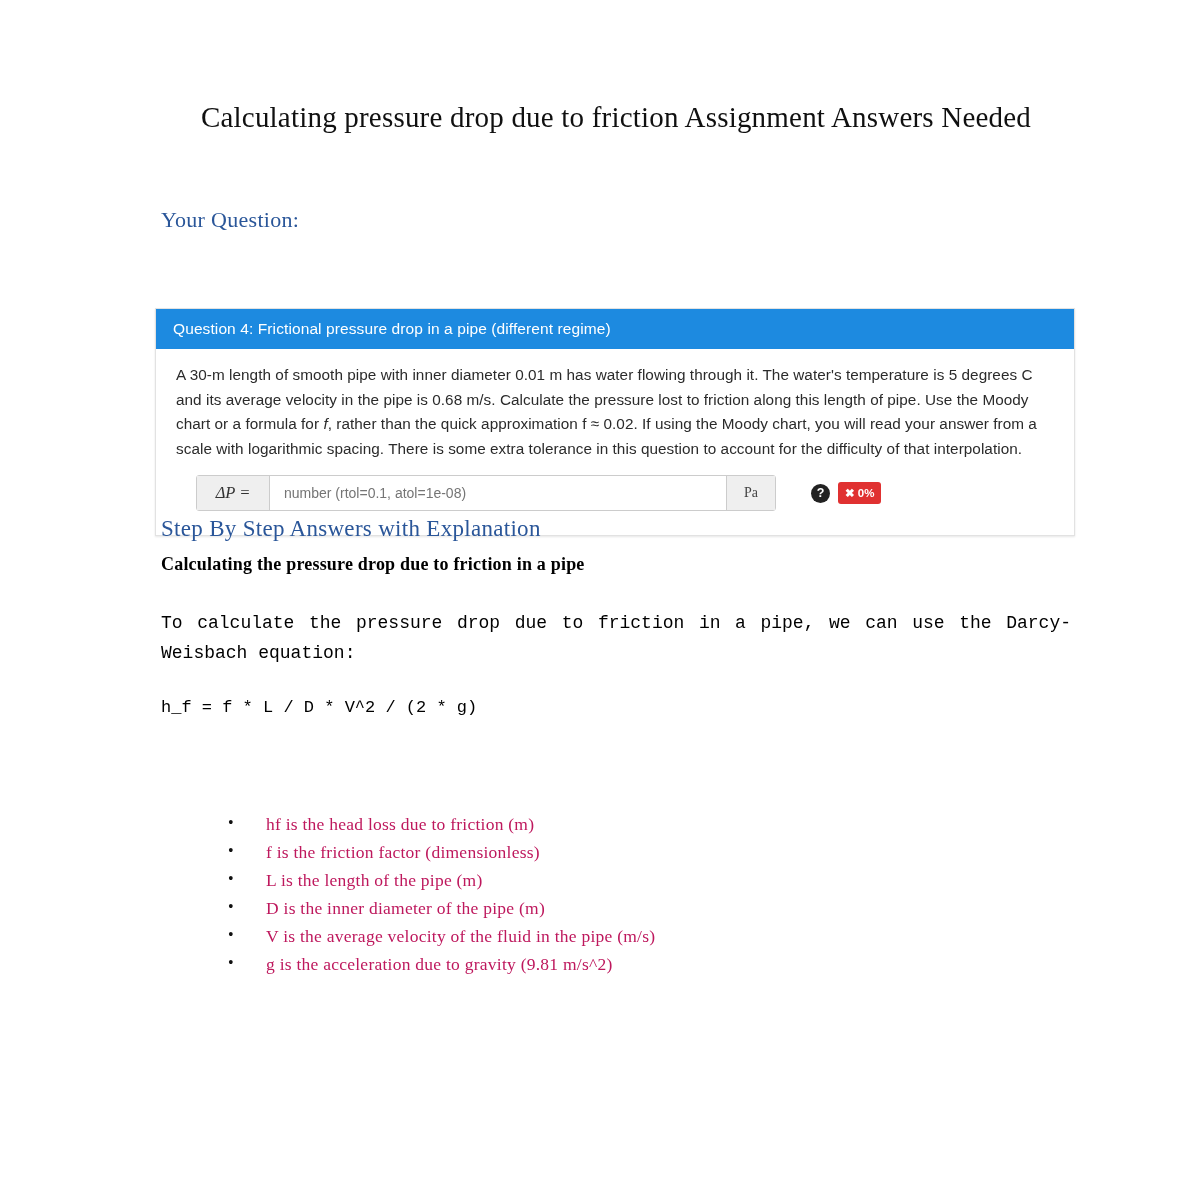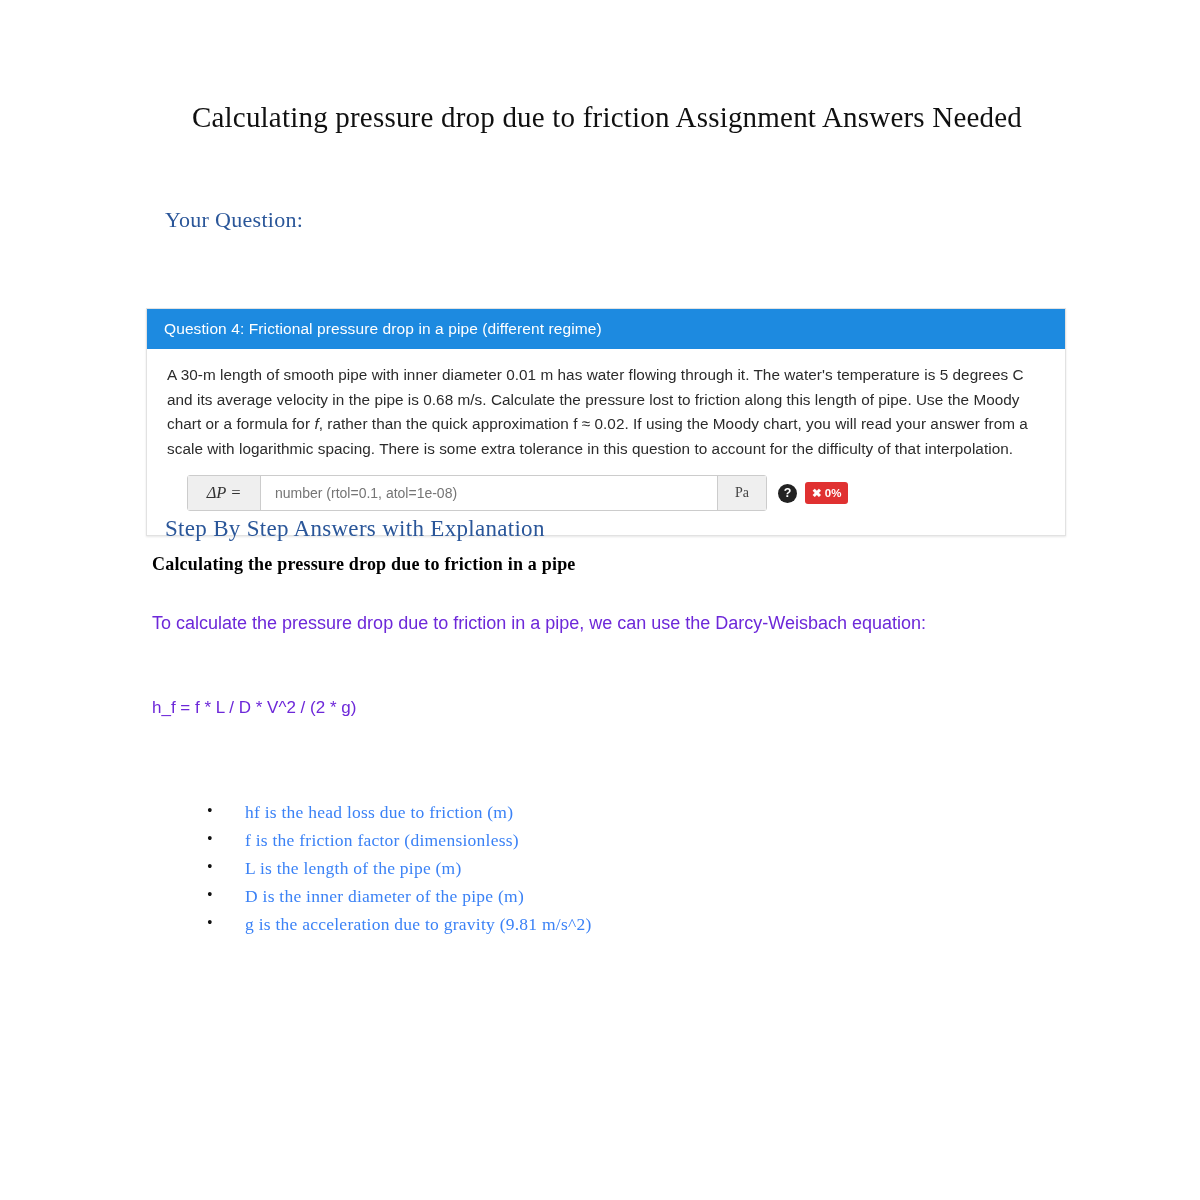--- a/index.html
+++ b/index.html
@@ -11,21 +11,21 @@
     width: 1200px;
     height: 1200px;
     font-family: "Liberation Serif", serif;
     color: #000000;
     position: relative;
     overflow: hidden;
   }
 
   .page {
     position: absolute;
-    left: 7px;
+    left: 16px;
     top: 0;
     width: 1020px;
     height: 1200px;
   }
 
   .doc-title {
     position: absolute;
     left: 150px;
     top: 95px;
     width: 900px;
@@ -36,21 +36,20 @@
     color: #101010;
     letter-spacing: 0.2px;
   }
 
   .section-heading {
     position: absolute;
     font-family: "Liberation Serif", serif;
     color: #2a5699;
     font-size: 22px;
     letter-spacing: 0.3px;
-    margin-left: 13px;
   }
   .heading-question { left: 145px; top: 207px; }
   .heading-steps { left: 145px; top: 516px; font-size: 23px; }
 
   
   .qcard {
     position: absolute;
     left: 139px;
     top: 308px;
     width: 918px;
@@ -161,40 +160,40 @@
     position: absolute;
     left: 145px;
     top: 554px;
     font-size: 18px;
     font-weight: bold;
     font-family: "Liberation Serif", serif;
     letter-spacing: 0.2px;
   }
   .para {
     position: absolute;
-    font-family: Liberation Sans, sans-serif;
+    font-family: Liberation Mono, monospace;
     font-size: 18px;
     line-height: 30px;
-    color: #6d28d9;
+    color: #000000;
     text-align: justify;
   }
   .para-intro { left: 145px; top: 608px; width: 910px; }
   .formula { left: 145px; top: 693px; width: 700px; font-size: 17px; }
   .where { left: 145px; top: 745px; width: 400px; }
 
   ul.bullets {
     position: absolute;
     left: 178px;
     top: 798px;
-    margin: 0;
+    margin: 12px;
     padding: 0 0 0 22px;
     list-style: none;
     font-family: "Liberation Serif", serif;
     font-size: 17.5px;
-    color: #3b82f6;
+    color: #be185d;
   }
   ul.bullets li {
     position: relative;
     line-height: 28px;
     padding-left: 38px;
     letter-spacing: 0.25px;
   }
   ul.bullets li::before {
     content: "\2022";
     position: absolute;
@@ -211,21 +210,21 @@
 
   <div class="doc-title">Calculating pressure drop due to friction Assignment Answers Needed</div>
 
   <div class="section-heading heading-question">Your Question:</div>
 
   <div class="qcard">
     <div class="qcard-header">Question 4: Frictional pressure drop in a pipe (different regime)</div>
     <div class="qcard-body">
       <div class="qcard-text"><span>A 30-m length of smooth pipe with inner diameter 0.01 m has water flowing through it. The water's temperature is 5 degrees C and its average velocity in the pipe is 0.68 m/s. Calculate the pressure lost to friction along this length of pipe. Use the Moody chart or a formula for </span><span class="ital">f</span><span>, rather than the quick approximation </span><span class="bold">f ≈ 0.02.</span><span> If using the Moody chart, you will read your answer from a scale with logarithmic spacing. There is some extra tolerance in this question to account for the difficulty of that interpolation.</span></div>
 
-      <div style="display:flex;align-items:center;">
+      <div style="display:flex;align-items:center;gap:24px;">
         <div class="answer-row">
           <div class="answer-label">ΔP =</div>
           <input class="answer-input" type="text" placeholder="number (rtol=0.1, atol=1e-08)" style="">
           <div class="answer-unit">Pa</div>
         </div>
         <div class="answer-extras">
           <div class="help-icon">?</div>
           <div class="score-badge">✖ 0%</div>
         </div>
       </div>
@@ -239,16 +238,17 @@
   <div class="para para-intro">To calculate the pressure drop due to friction in a pipe, we can use the Darcy-Weisbach equation:</div>
 
   <div class="para formula">h_f = f * L / D * V^2 / (2 * g)</div>
 
 
   <ul class="bullets">
     <li>hf is the head loss due to friction (m)</li>
     <li>f is the friction factor (dimensionless)</li>
     <li>L is the length of the pipe (m)</li>
     <li>D is the inner diameter of the pipe (m)</li>
+    <li>V is the average velocity of the fluid in the pipe (m/s)</li>
     <li>g is the acceleration due to gravity (9.81 m/s^2)</li>
   </ul>
 
 </div>
 
 </body></html>

